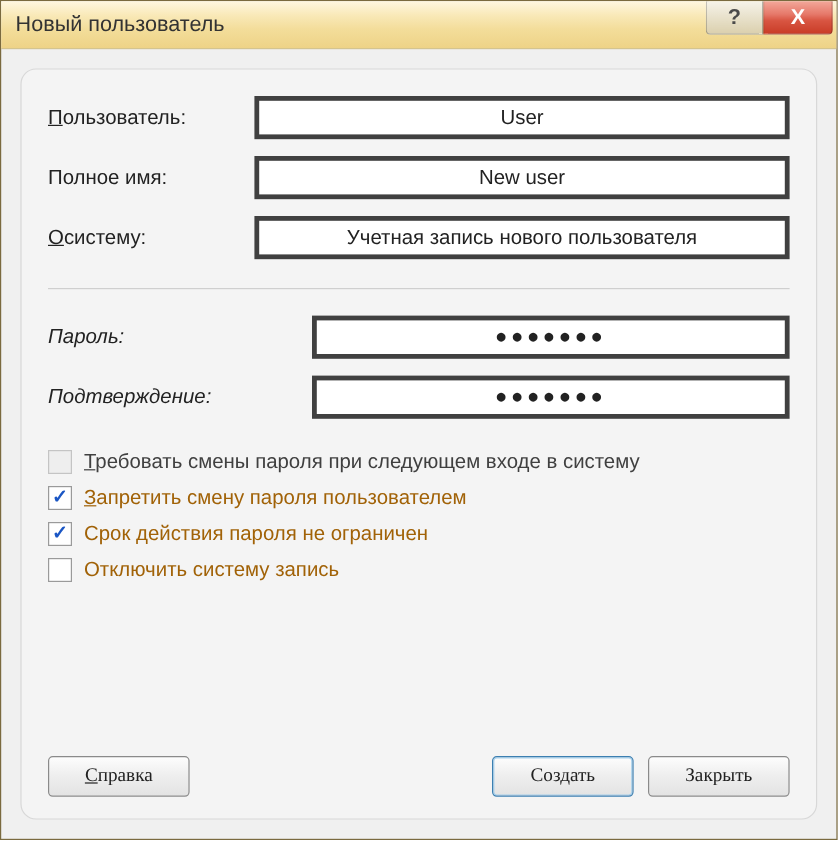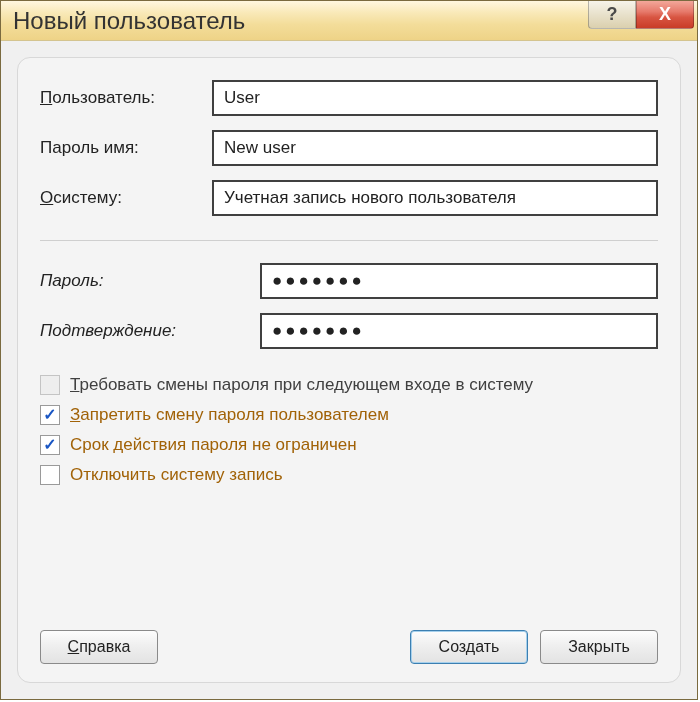--- a/index.html
+++ b/index.html
@@ -25,21 +25,21 @@
     height: 40px;
     background: linear-gradient(to bottom, #fff7e0 0%, #f9e9b8 30%, #f3dd9a 60%, #eed387 100%);
     display: flex;
     align-items: center;
     padding: 0 0 0 12px;
     border-bottom: 1px solid #d4c48f;
   }
   .titlebar-title {
     flex: 1;
     color: #333;
-    font-size: 24px;
+    font-size: 18px;
   }
   .titlebar-buttons {
     display: flex;
     height: 100%;
     align-items: flex-start;
   }
   .titlebar-btn {
     width: 48px;
     height: 28px;
     margin-top: 0;
@@ -90,27 +90,28 @@
     color: #222;
     font-size: 17px;
   }
   .form-row.pw .lbl {
     width: 220px;
     font-style: italic;
   }
   .form-row input.txt {
     flex: 1;
     height: 36px;
-    border: 2px solid #404040;
+    border: 4px solid #404040;
     background: #fff;
     padding: 0 10px;
     font-size: 17px;
     font-family: inherit;
     color: #222;
     outline: none;
+    text-align: center;
   }
   .divider {
     height: 1px;
     background: #cfcfcf;
     margin: 10px 0 22px 0;
   }
   .check-row {
     display: flex;
     align-items: center;
     margin-bottom: 10px;
@@ -147,20 +148,21 @@
   }
   .underline-first {
     text-decoration: underline;
     text-decoration-thickness: 1px;
   }
   .spacer { flex: 1; }
   .button-row {
     display: flex;
     gap: 12px;
     margin-top: 14px;
+    font-family: Liberation Serif, serif;
   }
   .button-row .gap { flex: 1; }
   .btn {
     min-width: 118px;
     height: 34px;
     border: 1px solid #8a8a8a;
     border-radius: 4px;
     background: linear-gradient(to bottom, #fdfdfd 0%, #efefef 45%, #e3e3e3 100%);
     font-size: 16px;
     font-family: inherit;
@@ -195,21 +197,21 @@
 
       <div class="form-row">
         <div class="lbl">
           <span class="underline-first">П</span><span>ользователь:</span>
         </div>
         <input class="txt" type="text" value="User" style="">
       </div>
 
       <div class="form-row">
         <div class="lbl">
-          <span>Пароль имя:</span>
+          <span>Полное имя:</span>
         </div>
         <input class="txt" type="text" value="New user" style="">
       </div>
 
       <div class="form-row">
         <div class="lbl">
           <span class="underline-first">О</span><span>систему:</span>
         </div>
         <input class="txt" type="text" value="Учетная запись нового пользователя" style="">
       </div>

